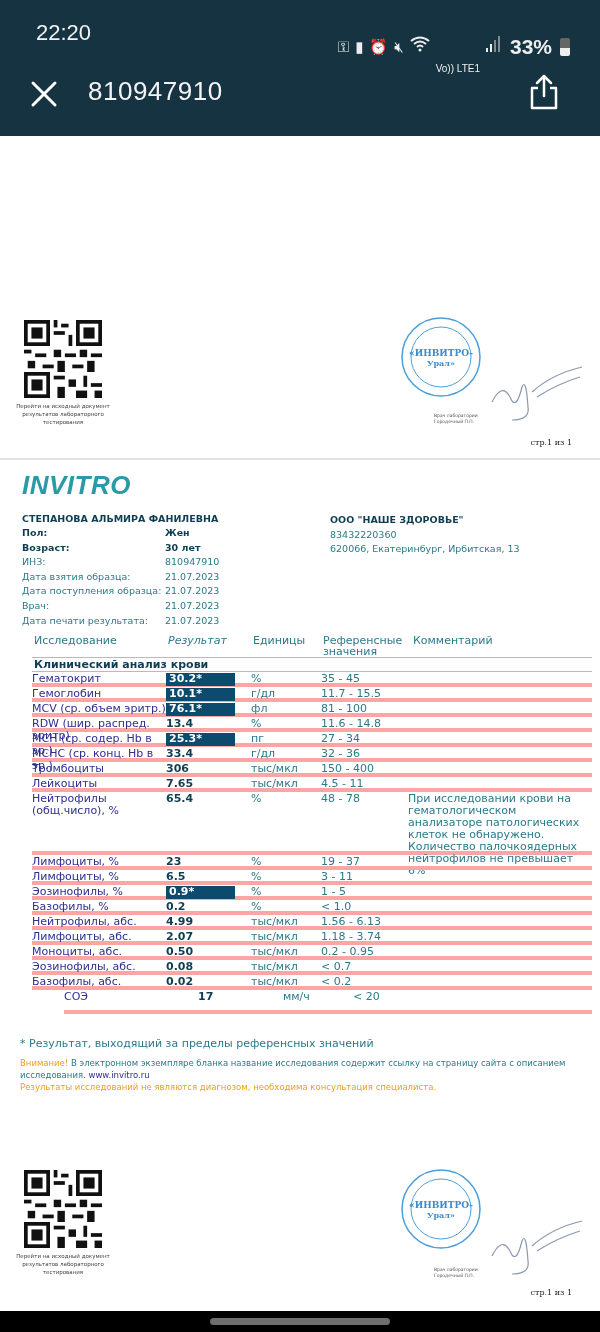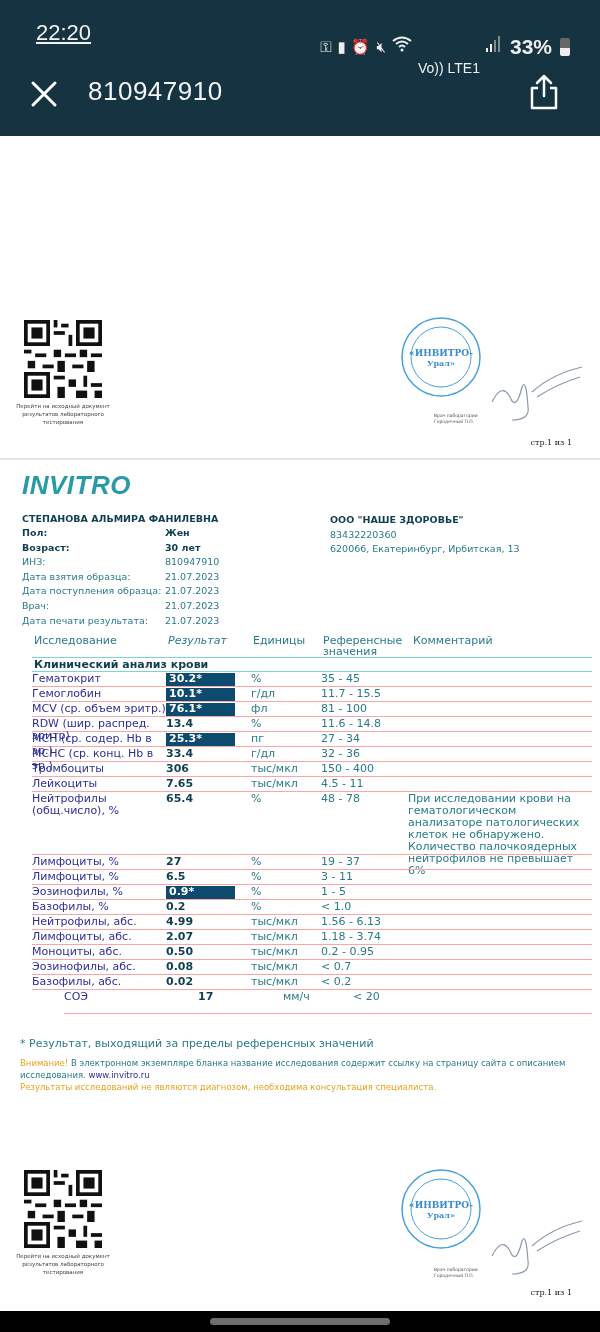--- a/index.html
+++ b/index.html
@@ -1,26 +1,26 @@
 <!DOCTYPE html>
 <html><head>
 <meta charset="utf-8">
 <style>
   * { box-sizing: border-box; margin: 0; padding: 0; }
   html, body { width: 600px; height: 1332px; overflow: hidden; background: #fff; }
   body { font-family: "DejaVu Sans", sans-serif; position: relative; }
 
   .app-header { position: absolute; left: 0; top: 0; width: 600px; height: 136px; background: #153340; color: #fff; }
   .status-bar { position: absolute; left: 0; top: 0; width: 600px; height: 68px; }
-  .status-time { position: absolute; left: 36px; top: 20px; font-family: "Liberation Sans", sans-serif; font-size: 22px; color: #f2f2f2; text-decoration: underline; }
+  .status-time { position: absolute; left: 36px; top: 20px; font-family: "Liberation Sans", sans-serif; font-size: 22px; color: #f2f2f2; }
   .status-icons { position: absolute; right: 30px; top: 20px; display: flex; align-items: center; gap: 6px; font-family: "Liberation Sans", sans-serif; font-size: 13px; color: #eee; }
   .status-icons .si { display: inline-block; font-size: 15px; line-height: 22px; }
   .status-battery-text { font-size: 21px; font-weight: bold; margin-left: 4px; }
   .battery { width: 10px; height: 18px; border-radius: 2px; background: linear-gradient(#666 0 55%, #eee 55% 100%); display: inline-block; margin-left: 2px; }
-  .lte { font-size: 14px; line-height: 9px; text-align: left; margin-top: 44px; }
+  .lte { font-size: 10px; line-height: 9px; text-align: left; margin-top: 44px; }
 
   .toolbar { position: absolute; left: 0; top: 68px; width: 600px; height: 68px; }
   .close-btn { position: absolute; left: 28px; top: 10px; width: 32px; height: 32px; cursor: pointer; }
   .doc-title { position: absolute; left: 88px; top: 8px; font-family: "Liberation Sans", sans-serif; font-size: 26px; color: #f4f4f4; letter-spacing: 0.5px; }
   .share-btn { position: absolute; left: 528px; top: 4px; width: 32px; height: 40px; cursor: pointer; }
   .page-sep { position: absolute; left: 0; top: 458px; width: 600px; height: 2px; background: #e3e3e3; }
 
   .footer-block { position: absolute; left: 0; width: 600px; height: 160px; }
   .qr { position: absolute; left: 24px; width: 78px; height: 78px; }
   .qr-caption { position: absolute; left: 16px; width: 94px; text-align: center; font-size: 5.5px; line-height: 8px; color: #444; font-family: "DejaVu Sans", sans-serif; }
@@ -34,21 +34,21 @@
   .info .bold { color: #0f3e52; font-weight: bold; }
   .patient-name { position: absolute; left: 22px; top: 513px; font-size: 9.5px; font-weight: bold; color: #0f3e52; }
   .info-labels { left: 22px; top: 526px; }
   .info-values { left: 165px; top: 526px; }
   .lab-block { left: 330px; top: 513px; }
 
   .table { position: absolute; left: 32px; top: 633px; width: 560px; font-size: 11px; color: #2a7a8a; }
   .thead { position: relative; height: 25px; border-bottom: 1px solid #7fd3d8; }
   .thead span { position: absolute; top: 2px; line-height: 11px; }
   .section { font-weight: bold; color: #0f3e52; height: 14px; line-height: 14px; padding-left: 2px; border-bottom: 1px solid #7fd3d8; }
-  .row { position: relative; height: 15px; border-bottom: 1px solid #fca5a5; }
+  .row { position: relative; height: 15px; border-bottom: 4px solid #fca5a5; }
   .row span { position: absolute; top: 1px; line-height: 12px; }
   .c-name { left: 0; color: #2d2f8f; width: 135px; }
   .c-res { left: 134px; font-weight: bold; color: #0f3e52; }
   .c-res.flag { background: #0c4a6e; color: #fff; width: 69px; padding-left: 3px; height: 13px; top: 1px; }
   .c-unit { left: 219px; color: #2a7a8a; }
   .c-ref { left: 289px; color: #2a7a8a; }
   .c-com { left: 376px; width: 180px; color: #2a7a8a; }
 
   .footnote { position: absolute; left: 20px; top: 1037px; font-size: 11px; color: #2a7a8a; }
   .notice { position: absolute; left: 20px; top: 1057px; width: 565px; font-size: 8.5px; line-height: 12px; color: #2a7a8a; }
@@ -263,21 +263,21 @@
       </div>
       <div class="row" style="height: 63px;">
         <span class="c-name">Нейтрофилы (общ.число), %</span>
         <span class="c-res">65.4</span>
         <span class="c-unit">%</span>
         <span class="c-ref">48 - 78</span>
         <span class="c-com">При исследовании крови на гематологическом анализаторе патологических клеток не обнаружено. Количество палочкоядерных нейтрофилов не превышает 6%</span>
       </div>
       <div class="row" style="height: 15px;">
         <span class="c-name">Лимфоциты, %</span>
-        <span class="c-res">27</span>
+        <span class="c-res">23</span>
         <span class="c-unit">%</span>
         <span class="c-ref">19 - 37</span>
         <span class="c-com"></span>
       </div>
       <div class="row" style="height: 15px;">
         <span class="c-name">Лимфоциты, %</span>
         <span class="c-res">6.5</span>
         <span class="c-unit">%</span>
         <span class="c-ref">3 - 11</span>
         <span class="c-com"></span>

